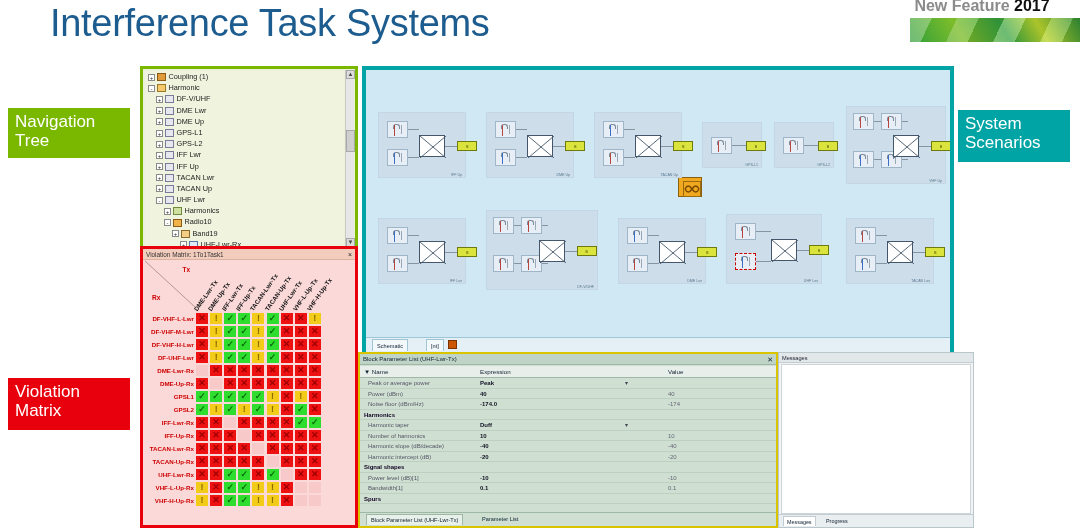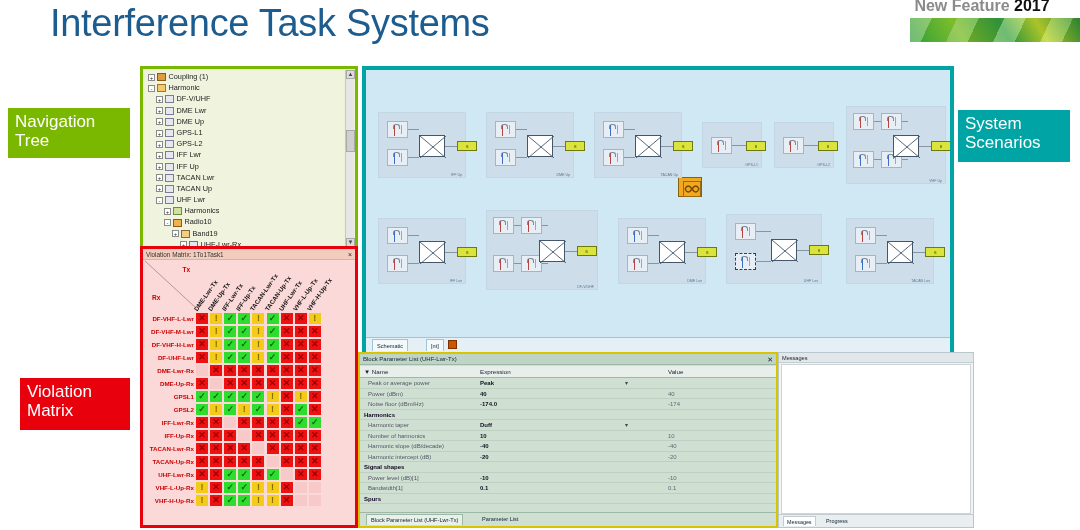--- a/index.html
+++ b/index.html
@@ -32,21 +32,21 @@
                       rgba(255,255,255,.28) 52% 64%, rgba(0,0,0,.08) 64% 78%,
                       rgba(255,255,255,.20) 78% 90%, rgba(0,0,0,.10) 90% 100%),
       linear-gradient(60deg,#2f9e3a 0%,#7dbd2a 30%,#35a23e 55%,#b9d42e 75%,#2f8f36 100%);
   }
   
   .callout{
     position:absolute;color:#fff;font-size:17px;line-height:19px;
     padding:4px 7px;box-sizing:border-box;
   }
   #callout-navigation-tree{left:8px;top:108px;width:122px;height:50px;background:#7ab800;}
-  #callout-violation-matrix{left:20px;top:378px;width:110px;height:52px;background:#e8000d;}
+  #callout-violation-matrix{left:8px;top:378px;width:122px;height:52px;background:#e8000d;}
   #callout-system-overview{left:958px;top:110px;width:112px;height:52px;background:#00a4a4;}
   #callout-parametric{left:808px;top:398px;width:150px;height:56px;background:#d9c400;font-size:18px;line-height:21px;}
   
   #nav-tree-panel{
     position:absolute;left:140px;top:66px;width:218px;height:185px;
     background:#ecf2d8;border:3px solid #7ab800;box-sizing:border-box;
     overflow:hidden;
   }
   #nav-tree-inner{
     position:absolute;left:2px;top:2px;right:11px;bottom:2px;

